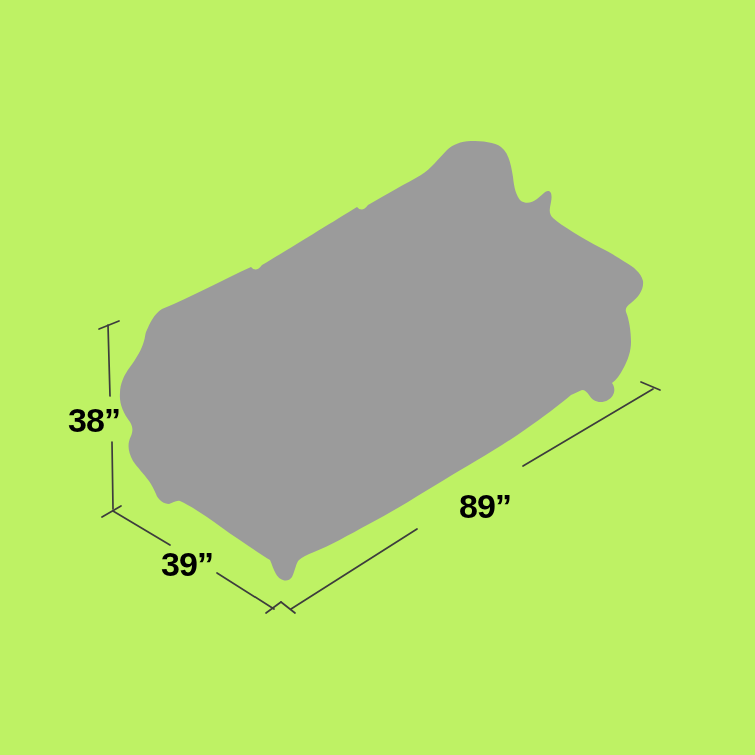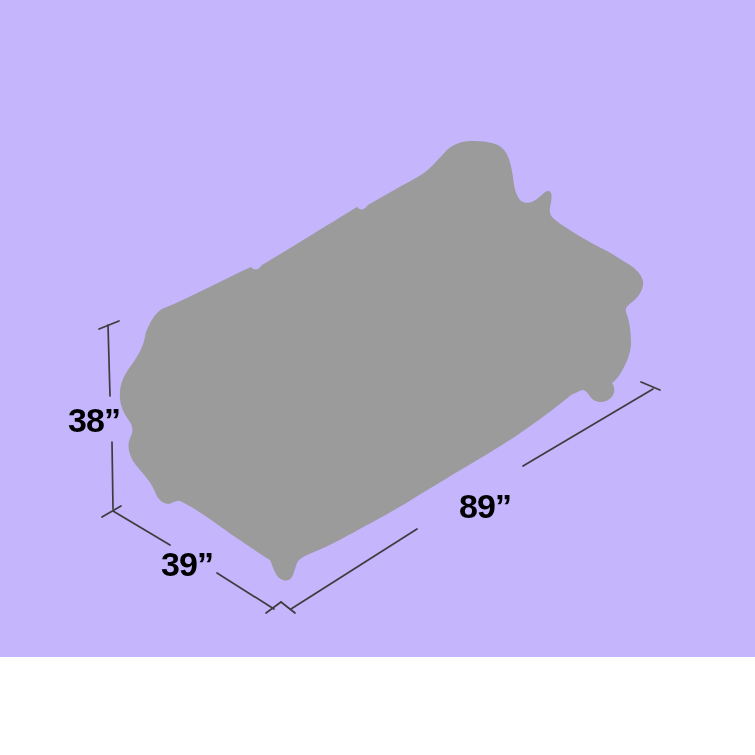--- a/index.html
+++ b/index.html
@@ -3,22 +3,22 @@
 <meta charset="utf-8">
 <style>
   html, body {
     margin: 0;
     padding: 0;
     background: #ffffff;
   }
   .canvas {
     position: relative;
     width: 755px;
-    height: 657px;
-    background: #c4b5fd;
+    height: 755px;
+    background: #bef264;
     overflow: hidden;
     font-family: "Liberation Sans", sans-serif;
   }
   .diagram-svg {
     display: block;
     width: 755px;
     height: 755px;
   }
   .dim-label {
     font-family: "Liberation Sans", sans-serif;

